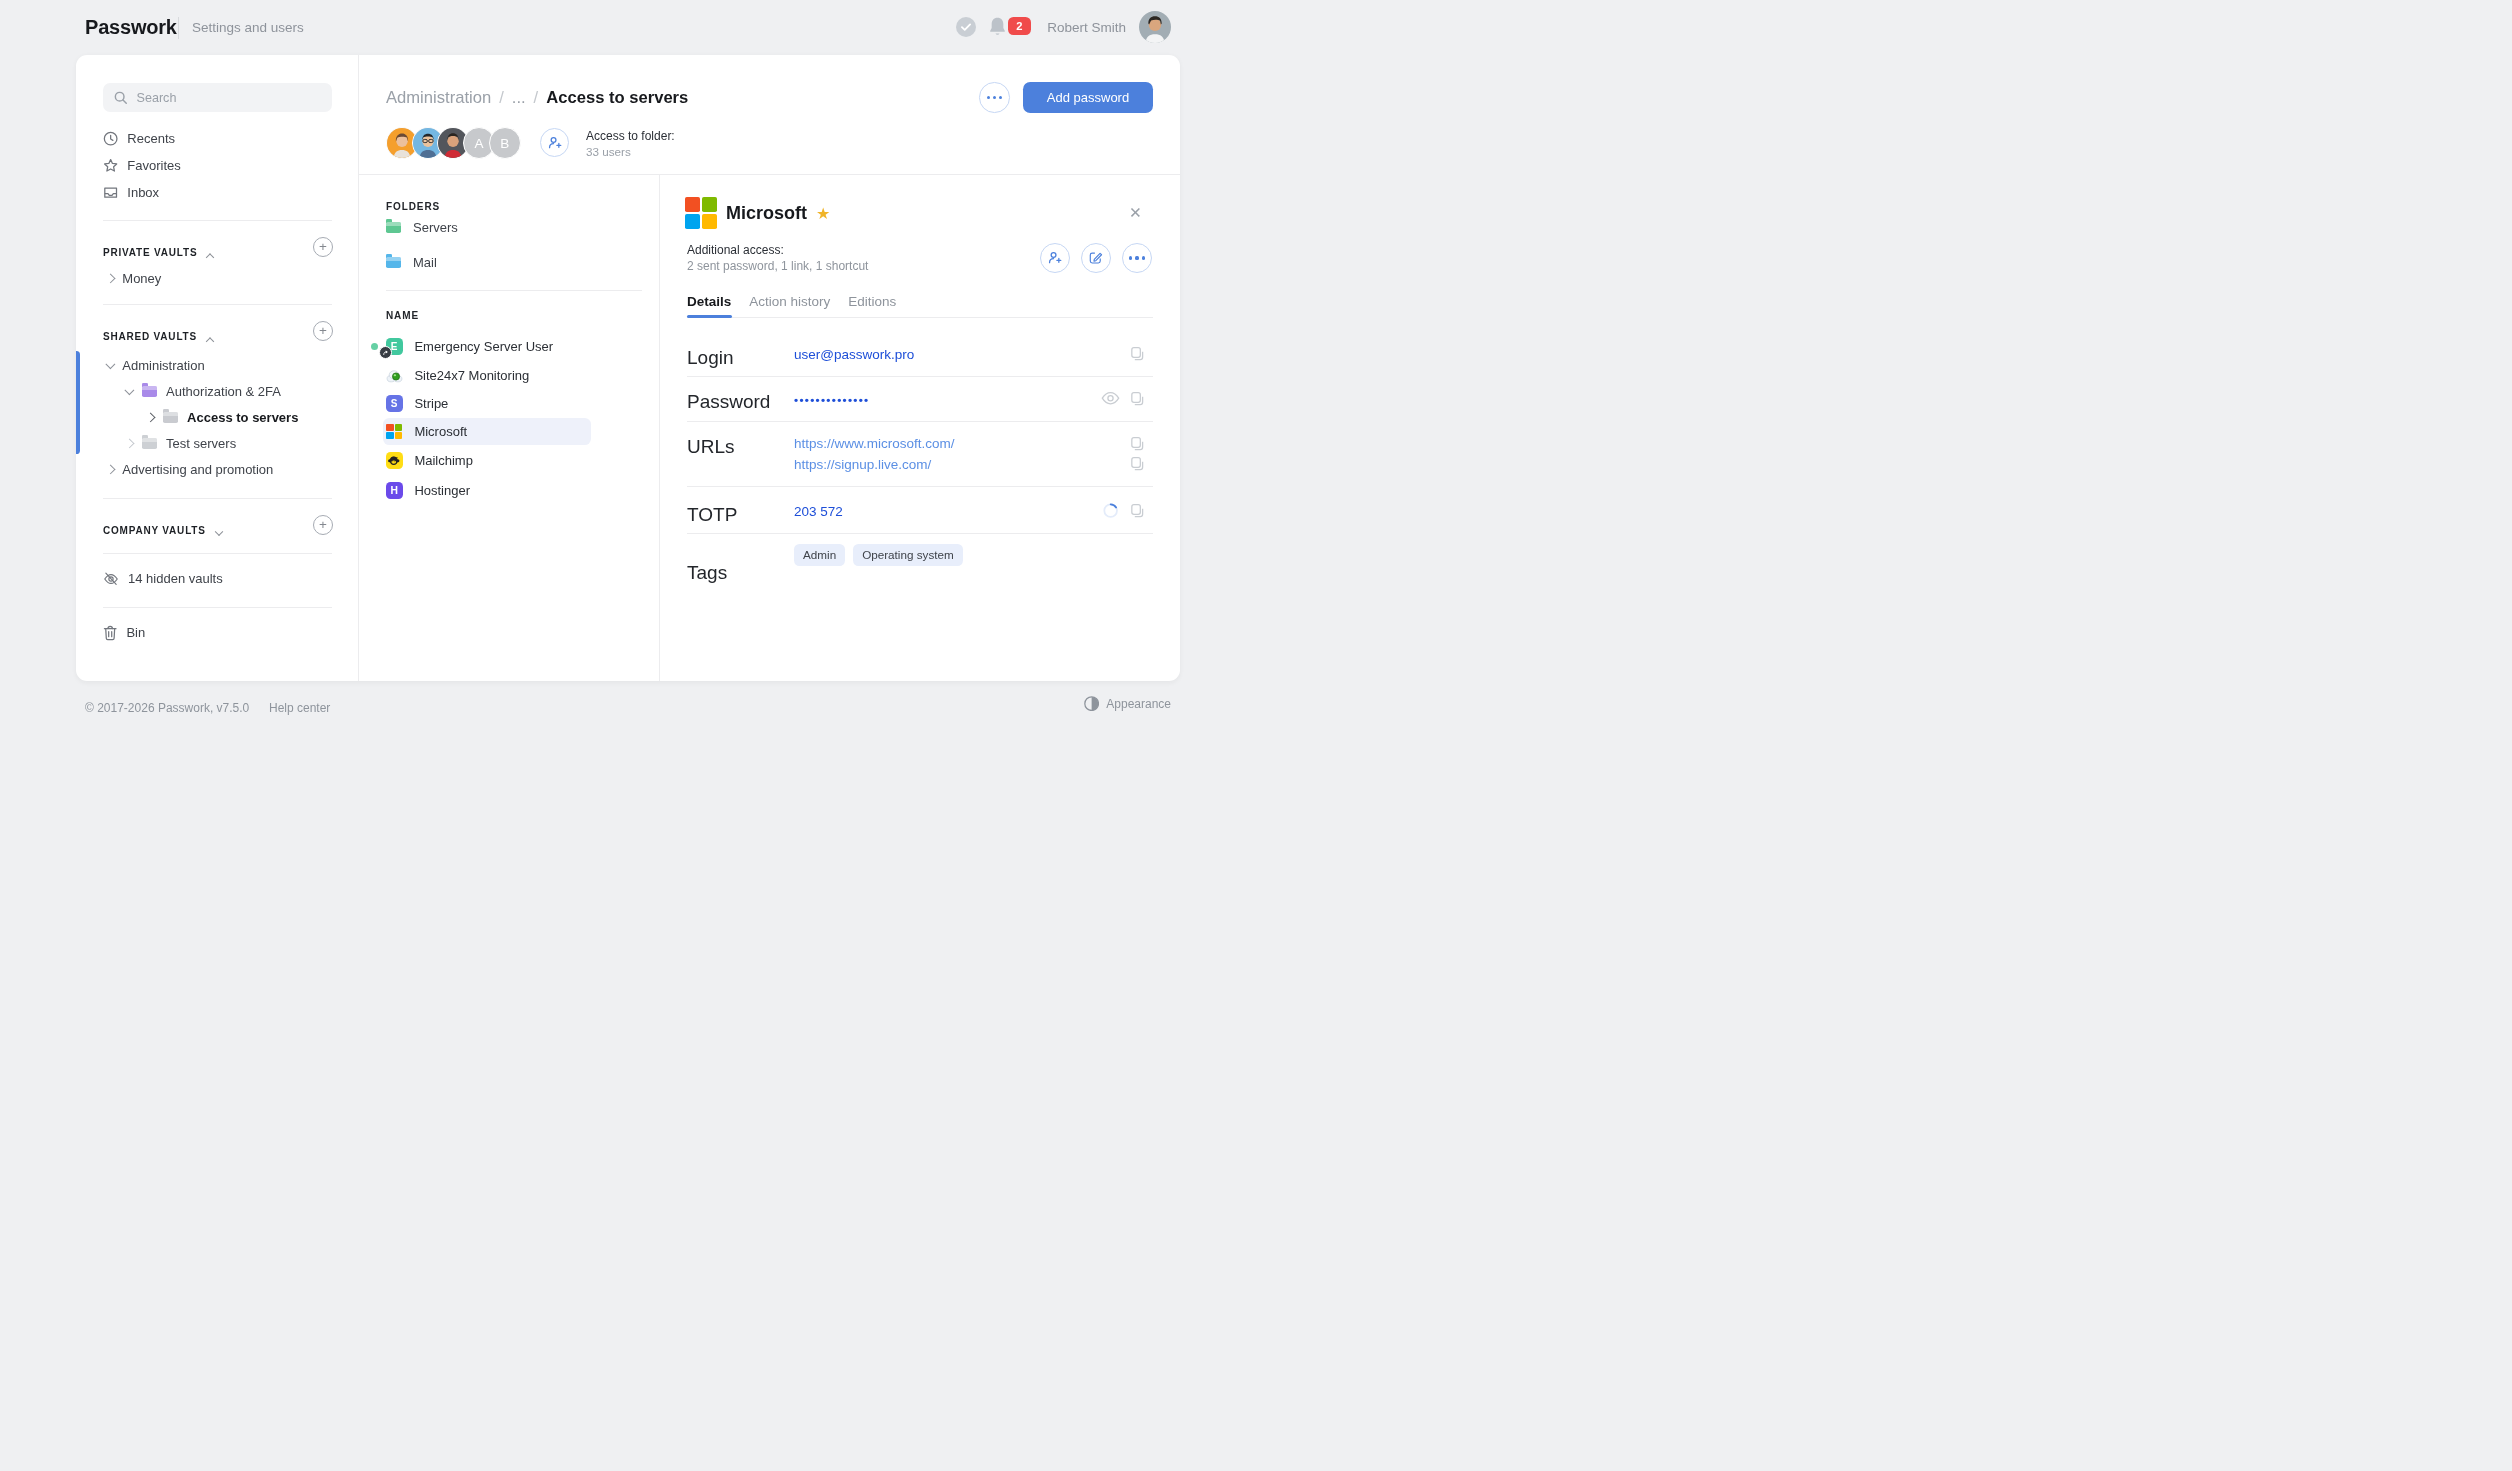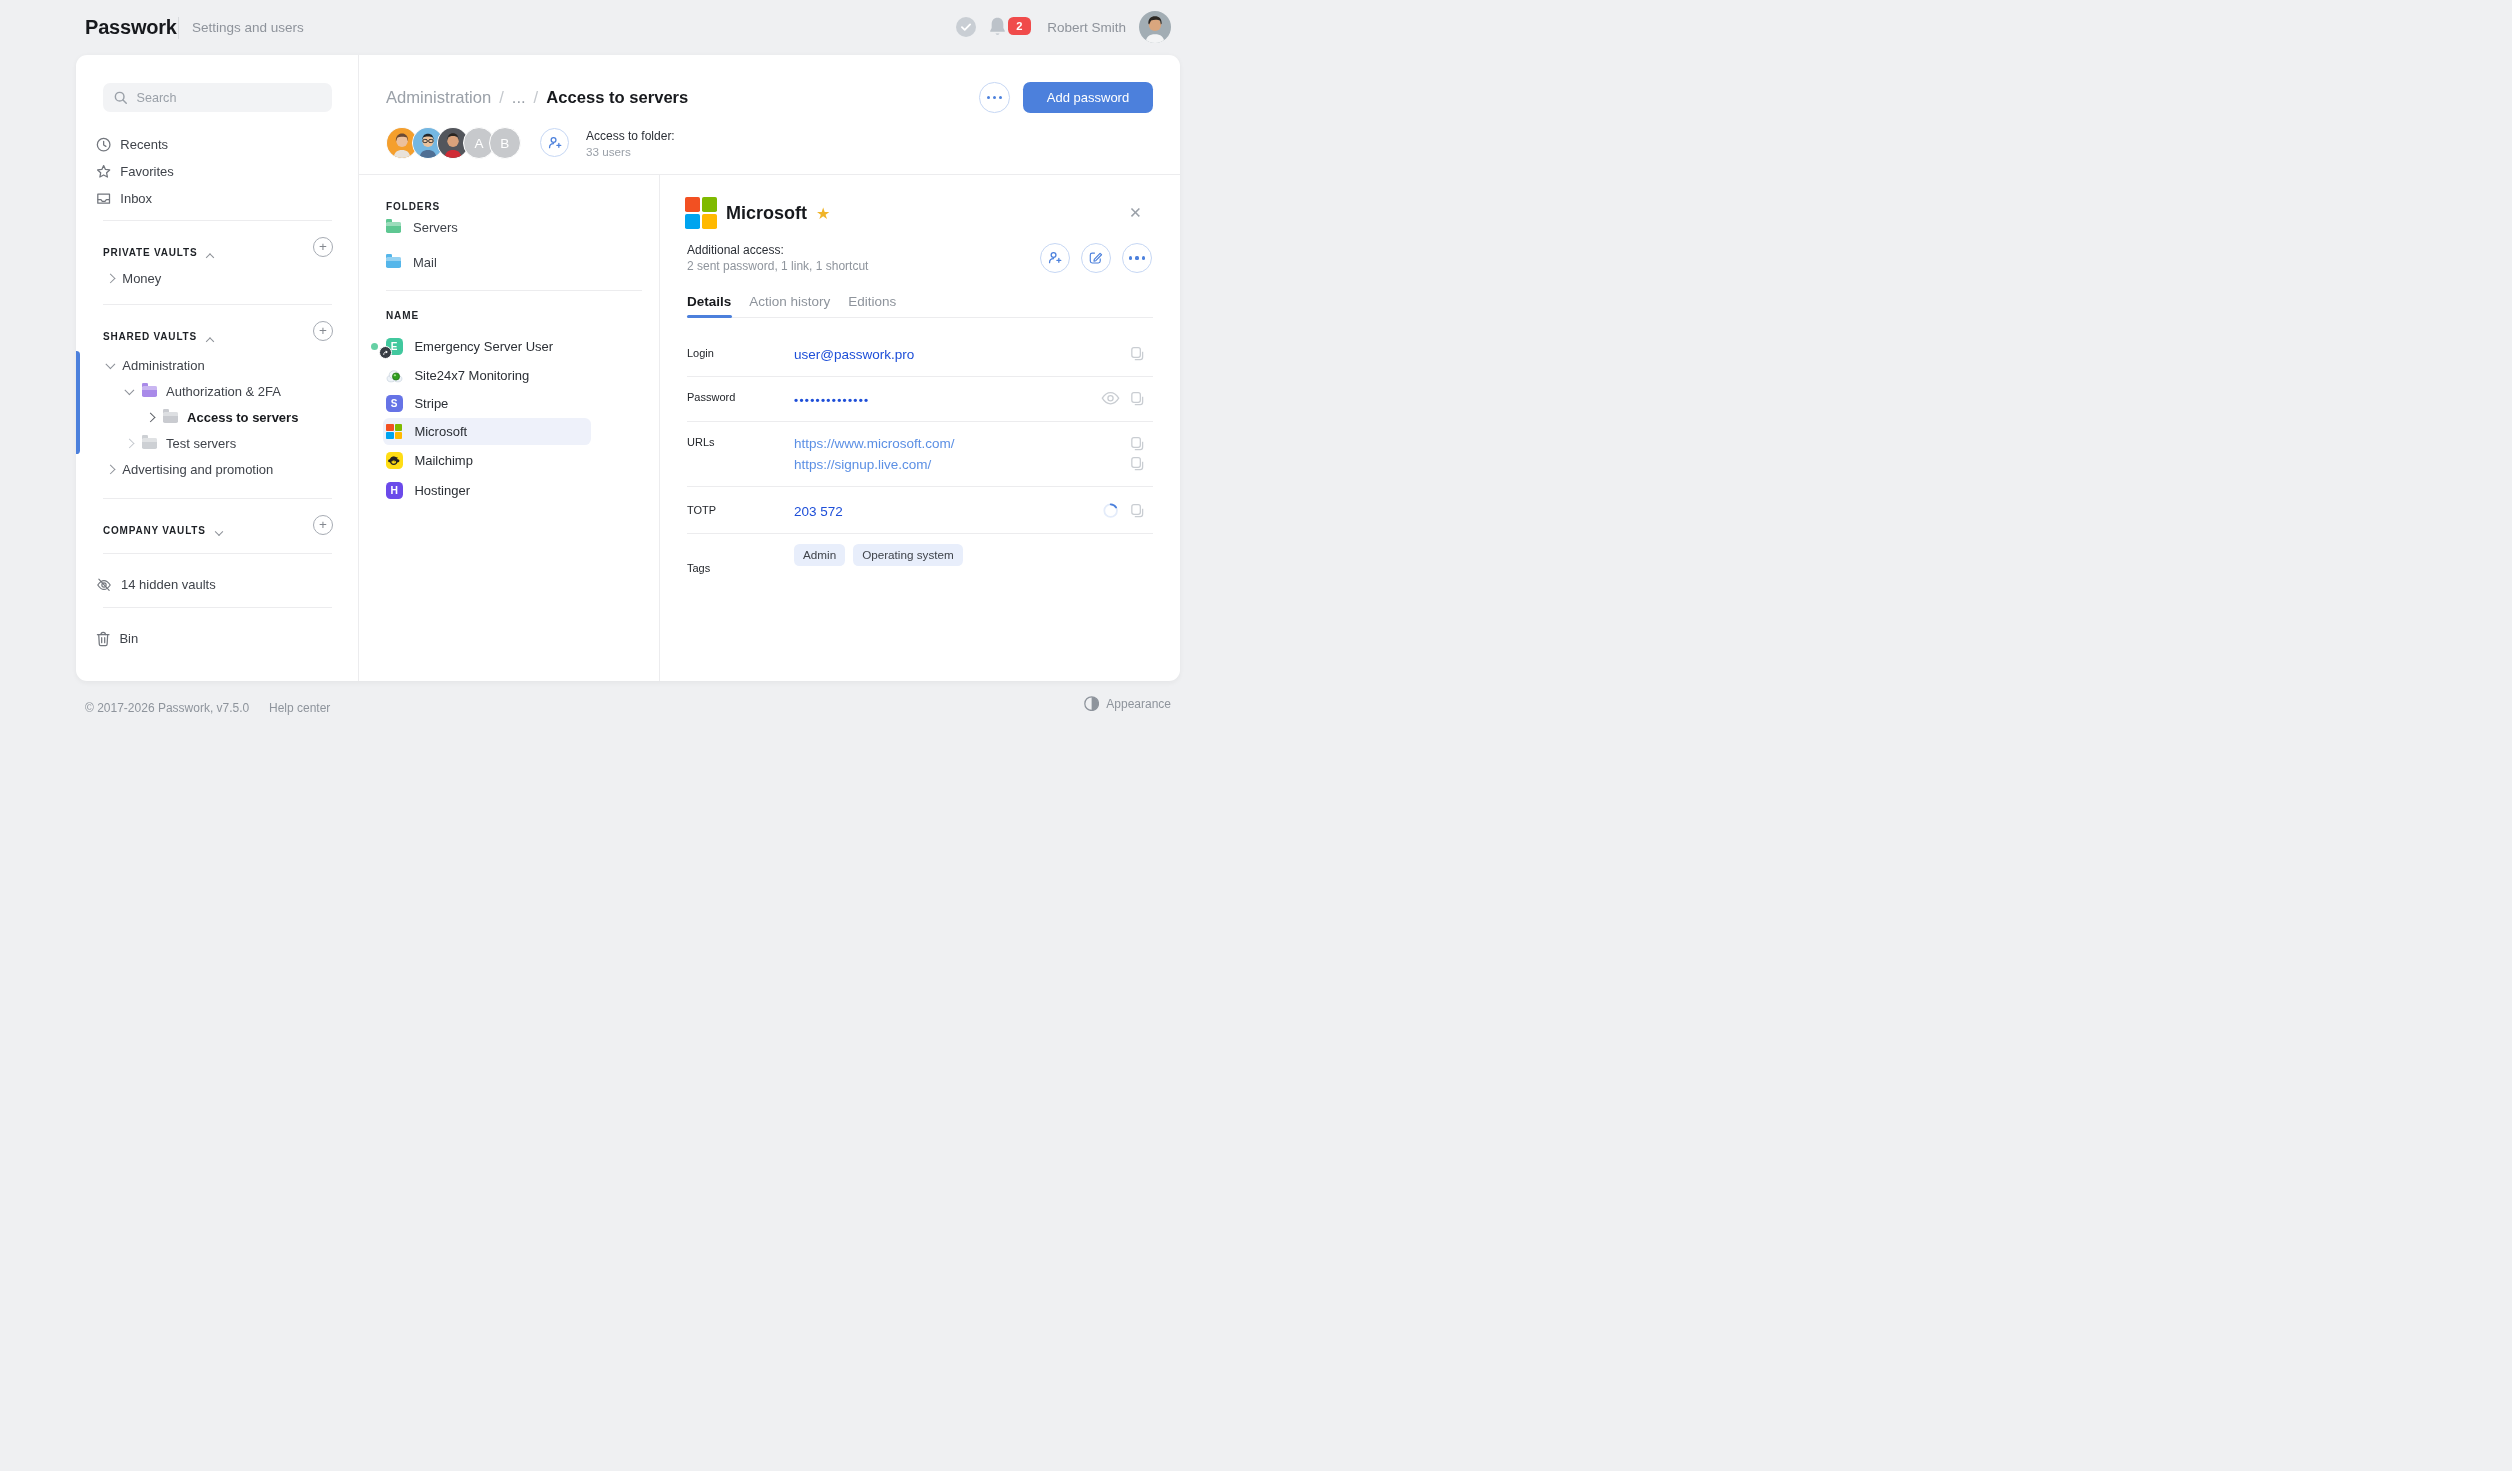--- a/index.html
+++ b/index.html
@@ -19,21 +19,21 @@
 
   
   #card{position:absolute;left:76px;top:55px;width:1104px;height:626px;background:#fff;border-radius:11px;box-shadow:0 1.8px 5.4px rgba(30,35,45,.05);}
   .vline{position:absolute;background:#ececee;width:0.9px;}
   .hline{position:absolute;background:#ececee;height:0.9px;}
 
   
   .search{position:absolute;left:27px;top:28px;width:229px;height:29px;background:#f2f3f5;border-radius:7.2px;display:flex;align-items:center;padding:0 0 0 10.8px;box-sizing:border-box;gap:7.2px;}
   .search input{border:none;background:transparent;outline:none;font-size:12.6px;color:#3f434a;width:179px;font-family:inherit;}
   .search input::placeholder{color:#9aa0a8;}
-  .side-item{position:absolute;left:20px;display:flex;align-items:center;gap:9px;height:21.5px;font-size:13px;color:#3f434a;cursor:pointer;margin-top:6px;}
+  .side-item{position:absolute;left:27px;display:flex;align-items:center;gap:9px;height:21.5px;font-size:13px;color:#3f434a;cursor:pointer;}
   .sec-head{position:absolute;left:27px;display:flex;align-items:flex-end;gap:10px;height:20px;font-size:10px;font-weight:700;letter-spacing:0.8px;color:#1d2025;}
   .plus-btn{position:absolute;left:237px;width:20px;height:20px;border:1.3px solid #a6abb3;border-radius:50%;box-sizing:border-box;display:flex;align-items:center;justify-content:center;color:#84888f;font-size:13.5px;font-weight:400;line-height:1;cursor:pointer;}
   .chev{display:inline-block;width:5.8px;height:5.8px;border-right:1.4px solid #8c9097;border-bottom:1.4px solid #8c9097;}
   .chev.r{transform:rotate(-45deg);}
   .chev.d{transform:rotate(45deg) translate(-0.9px,-0.9px);}
   .chev.u{transform:rotate(-135deg) translate(-1.8px,-1.8px);}
   .chev.sm{width:5px;height:5px;}
   .chev.dark{border-color:#565a61;}
   .chev.lt{border-color:#c3c7cd;}
   .tree-row{position:absolute;display:flex;align-items:center;gap:9px;height:23px;font-size:13px;color:#3f434a;cursor:pointer;}
@@ -62,21 +62,21 @@
   .tile{width:17px;height:17px;border-radius:4.5px;display:flex;align-items:center;justify-content:center;color:#fff;font-weight:700;font-size:10px;flex:0 0 auto;position:relative;}
   .msgrid{display:grid;grid-template-columns:7.2px 7.2px;grid-template-rows:7.2px 7.2px;gap:1.3px;}
   .msgrid i{border-radius:0.9px;}
   .shortcut-badge{position:absolute;left:-6.3px;bottom:-3.6px;width:10.8px;height:10.8px;border-radius:50%;background:#383d44;border:1.3px solid #fff;display:flex;align-items:center;justify-content:center;}
   .green-dot{position:absolute;left:295px;width:7.2px;height:7.2px;border-radius:50%;background:#66d0a4;}
 
   
   .dp-title{font-size:18px;font-weight:700;color:#17191d;}
   .tab{font-size:13.5px;color:#8e949c;cursor:pointer;}
   .tab.active{color:#17191d;font-weight:700;}
-  .f-label{position:absolute;left:611px;font-size:11px;color:#23262b;}
+  .f-label{position:absolute;left:611px;font-size:19px;color:#23262b;}
   .f-value{position:absolute;left:718px;font-size:13.5px;color:#1d4ed8;}
   .f-link{position:absolute;left:718px;font-size:13.5px;color:#5b8fe4;cursor:pointer;}
   .chip{height:21.5px;padding:0 9px;background:#e8eefb;border-radius:5.4px;font-size:11.7px;color:#3f434a;display:flex;align-items:center;}
   .icon-btn{position:absolute;cursor:pointer;}
 
   
   .foot-text{font-size:12px;color:#8e949c;}
 </style>
 </head>
 <body>

